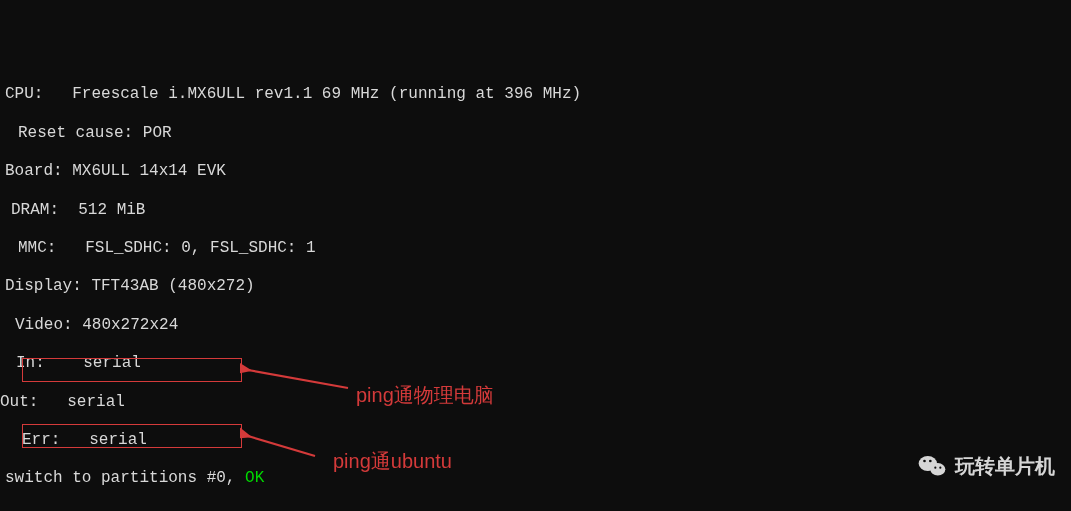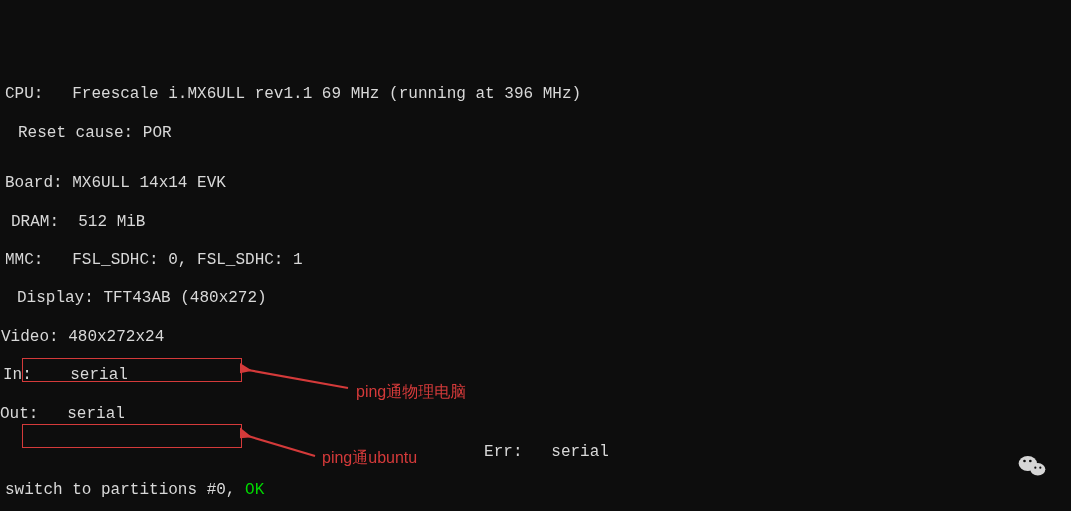--- a/index.html
+++ b/index.html
@@ -1,41 +1,41 @@
 <!DOCTYPE html>
 <html><head>
 <meta charset="utf-8">
 <style>
   html,body{margin:0;padding:0;width:1071px;height:511px;background:#0d0d0d;overflow:hidden;}
   .term{position:absolute;left:0;top:0;width:1071px;height:511px;background:#0d0d0d;font-family:Consolas,"Courier New",monospace;font-size:16px;line-height:19.2px;color:#d8d8d8;white-space:pre;}
   .line{display:block;height:19.2px;}
   .cyan{color:#00e0e0;}
   .green{color:#00d800;}
   .box{position:absolute;border:1.5px solid #d43a3a;pointer-events:none;}
-  .anno{position:absolute;color:#d43a3a;font-family:"Microsoft YaHei",sans-serif;font-size:16px;pointer-events:none;}
+  .anno{position:absolute;color:#d43a3a;font-family:"Microsoft YaHei",sans-serif;font-size:20px;pointer-events:none;}
   .arrow{position:absolute;pointer-events:none;}
   .watermark{position:absolute;right:16px;bottom:30px;display:flex;align-items:center;color:#e8e8e8;font-family:"Microsoft YaHei",sans-serif;font-size:20px;font-weight:600;opacity:.92;}
   .wmicon{display:inline-block;width:30px;height:30px;margin-right:8px;}
   .wmicon svg{width:30px;height:30px;}
   .padL{display:inline-block;width:5px;}
 </style>
 </head>
 <body>
 
 <div class="term">
 <span class="padL"></span><span class="line" style="padding-left: 5px; margin-top: 47px;"><span>CPU:   </span><span>Freescale i.MX6ULL rev1.1 69 MHz (running at 396 MHz)</span></span>
 <span class="line" style="padding-left: 18px;">Reset cause: POR</span>
-<span class="line" style="padding-left: 5px; margin-top: 12px;">Board: MX6ULL 14x14 EVK</span>
+<span class="line" style="padding-left: 5px;">Board: MX6ULL 14x14 EVK</span>
 <span class="line" style="padding-left: 11px;"><span>DRAM:  </span><span>512 MiB</span></span>
-<span class="line" style="padding-left: 5px;"><span>MMC:   </span><span>FSL_SDHC: 0, FSL_SDHC: 1</span></span>
-<span class="line" style="padding-left: 5px; margin-left: 12px;">Display: TFT43AB (480x272)</span>
-<span class="line" style="padding-left: 1px;">Video: 480x272x24</span>
-<span class="line" style="padding-left: 3px;"><span>In:    </span><span>serial</span></span>
+<span class="line" style="padding-left: 18px;"><span>MMC:   </span><span>FSL_SDHC: 0, FSL_SDHC: 1</span></span>
+<span class="line" style="padding-left: 5px;">Display: TFT43AB (480x272)</span>
+<span class="line" style="padding-left: 15px;">Video: 480x272x24</span>
+<span class="line" style="padding-left: 16px;"><span>In:    </span><span>serial</span></span>
 <span class="line" style=""><span>Out:   </span><span>serial</span></span>
-<span class="line" style="padding-left: 22px; text-align: center;"><span>Err:   </span><span>serial</span></span>
+<span class="line" style="padding-left: 22px;"><span>Err:   </span><span>serial</span></span>
 <span class="line" style="padding-left: 5px;"><span>switch to partitions #0, </span><span class="green">OK</span></span>
 
 
 
 
 
 
 
 
 
@@ -57,30 +57,31 @@
 <svg class="arrow" style="left:240px;top:424px;width:80px;height:38px;" viewBox="0 0 80 38">
   <defs>
       <marker id="ah2" markerWidth="10" markerHeight="8" refX="2" refY="4" orient="auto">
         <polygon points="10,0 0,4 10,8" fill="#d43a3a"></polygon>
       </marker>
     </defs>
   <line x1="75" y1="32" x2="8" y2="12" stroke="#d43a3a" stroke-width="2.2" marker-end="url(#ah2)"></line>
 </svg>
 
 <div class="anno" style="left:356px;top:382px;">ping通物理电脑</div>
-<div class="anno" style="left:322px;top:448px;">ping通ubuntu</div>
+<div class="anno" style="left:333px;top:448px;">ping通ubuntu</div>
 
 <div class="watermark">
   <span class="wmicon">
     <svg viewBox="0 0 36 36">
         <g fill="#e8e8e8">
           <ellipse cx="13" cy="15" rx="11" ry="9"></ellipse>
           <ellipse cx="25" cy="22" rx="9" ry="7.5"></ellipse>
         </g>
         <g fill="#0d0d0d">
           <circle cx="9" cy="12" r="1.6"></circle>
           <circle cx="16" cy="12" r="1.6"></circle>
           <circle cx="22" cy="20" r="1.3"></circle>
           <circle cx="28" cy="20" r="1.3"></circle>
         </g>
       </svg>
   </span>
+  <span>玩转单片机</span>
 </div>
 
 </body></html>

